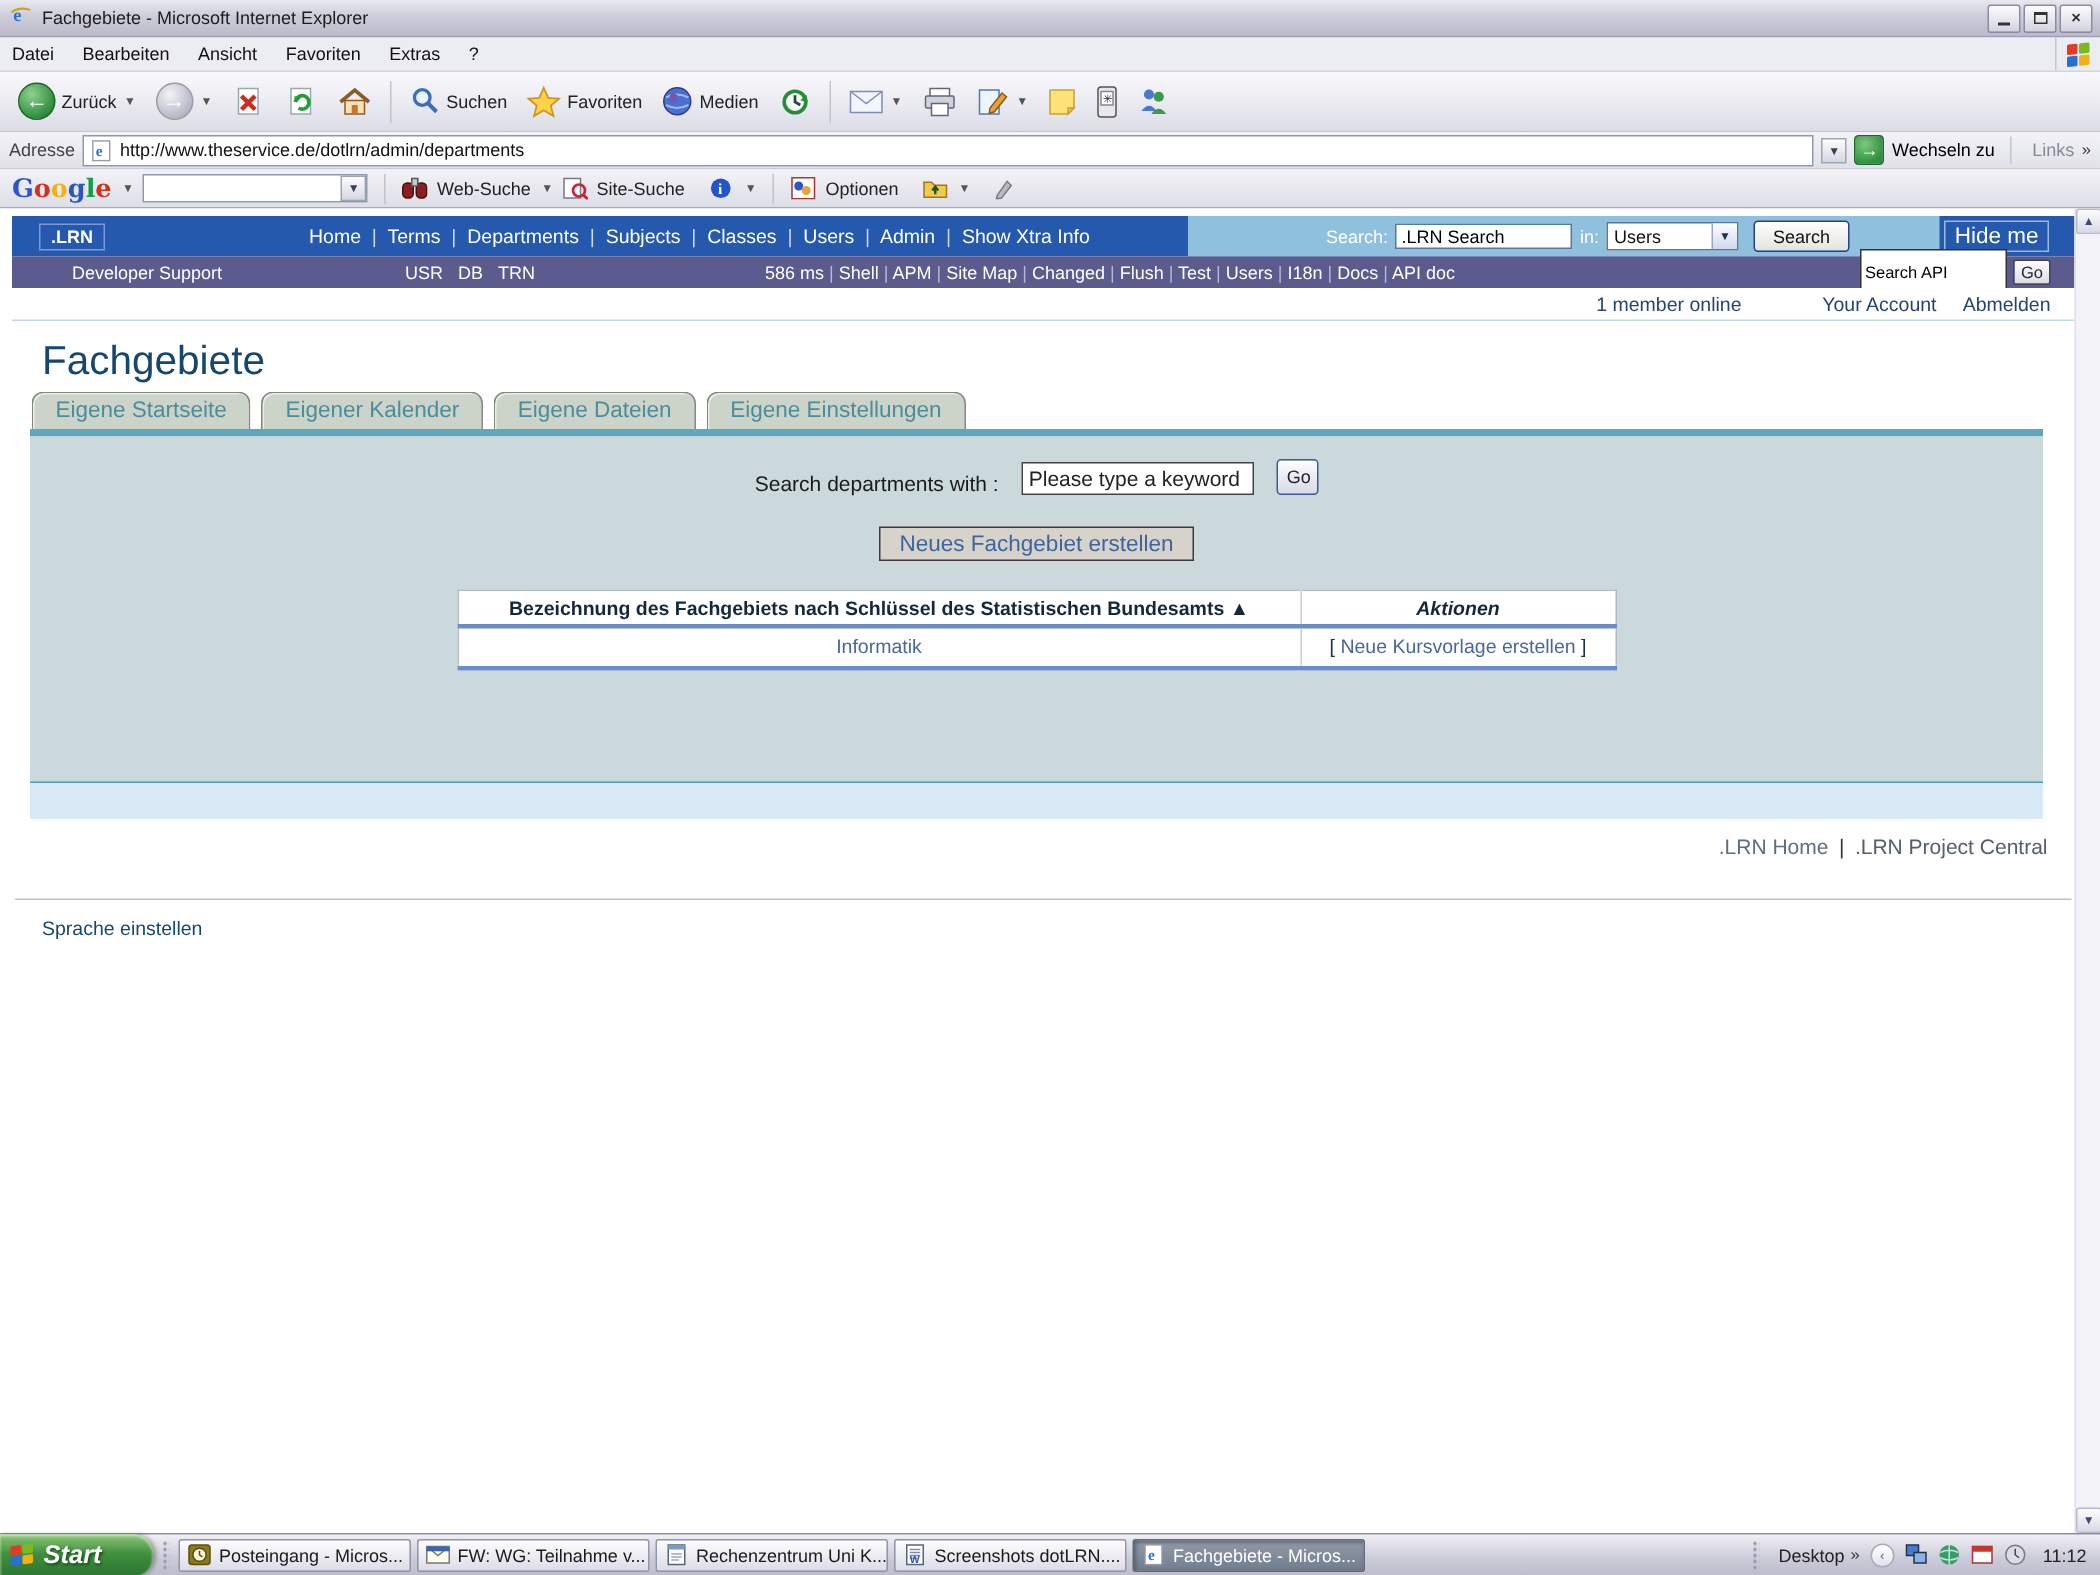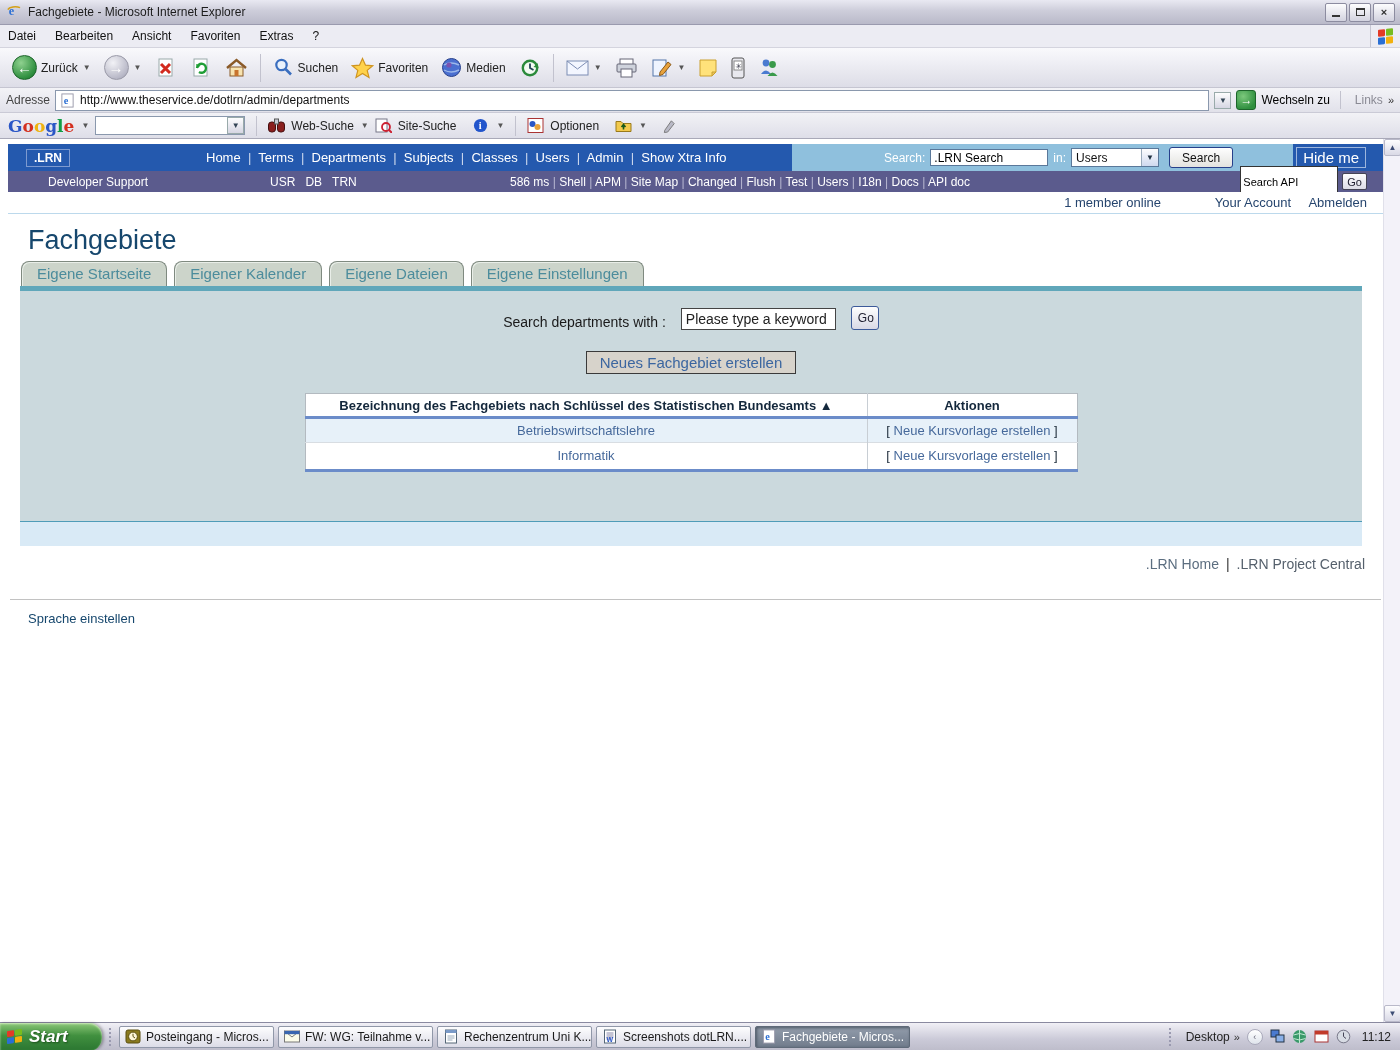--- a/index.html
+++ b/index.html
@@ -138,21 +138,21 @@
     font-family:"Liberation Sans",sans-serif; color:#222;}
   .go-btn{ height:24px; width:28px; font-size:12px; color:#223; background:linear-gradient(#fefefe,#d9d9e6);
     border:1px solid #3c5a9a; border-radius:3px; font-family:"Liberation Sans",sans-serif;}
   .create-btn{ margin-top:21px; background:#d7d3cb; border:1px solid #3a3a3a; color:#3b66a0; font-size:15px;
     padding:2px 13px; font-family:"Liberation Sans",sans-serif;}
   .deptable{ margin-top:19px; border-collapse:collapse; background:#fff; font-size:13px;
     border:1px solid #b3bac0;}
   .deptable th{ height:24px; font-weight:bold; color:#14283c; border-bottom:3px solid #6b8cc9;
     border-left:1px solid #c8ced4; padding:0 8px;}
   .deptable th:first-child{ border-left:none; width:562px;}
-  .deptable th:last-child{ width:210px;}
+  .deptable th:last-child{ width:210px;font-style:italic;}
   .deptable th a{ color:#14283c; }
   .deptable td{ height:25px; text-align:center; border-left:1px solid #c8ced4; border-top:1px solid #d8dde2;}
   .deptable td:first-child{ border-left:none;}
   .deptable tr.alt{ background:#e7f1f9;}
   .deptable a{ color:#46699b; }
   .deptable tr.lastline td{ border-top:none; border-bottom:3px solid #6b8cc9; height:3px; padding:0;}
   .bracket{ color:#22303e; }
   .bluestrip{ height:24px; background:#d9eaf6;}
   .footerlinks{ text-align:right; margin:10px 18px 0 0; font-size:14px; color:#5c6e80;}
   .footerlinks a{ color:#5c6e80; }
@@ -454,24 +454,20 @@
           <button class="go-btn">Go</button>
         </div>
         <button class="create-btn">Neues Fachgebiet erstellen</button>
 
         <table class="deptable">
           <tbody>
               <tr>
             <th><a>Bezeichnung des Fachgebiets nach Schlüssel des Statistischen Bundesamts</a> <span>▲</span></th>
             <th>Aktionen</th>
           </tr>
-          <tr class="alt">
-            <td><a>Betriebswirtschaftslehre</a></td>
-            <td><span class="bracket">[</span> <a>Neue Kursvorlage erstellen</a> <span class="bracket">]</span></td>
-          </tr>
           <tr>
             <td><a>Informatik</a></td>
             <td><span class="bracket">[</span> <a>Neue Kursvorlage erstellen</a> <span class="bracket">]</span></td>
           </tr>
           <tr class="lastline">
                 <td></td>
                 <td></td>
               </tr>
         </tbody>
           </table>

